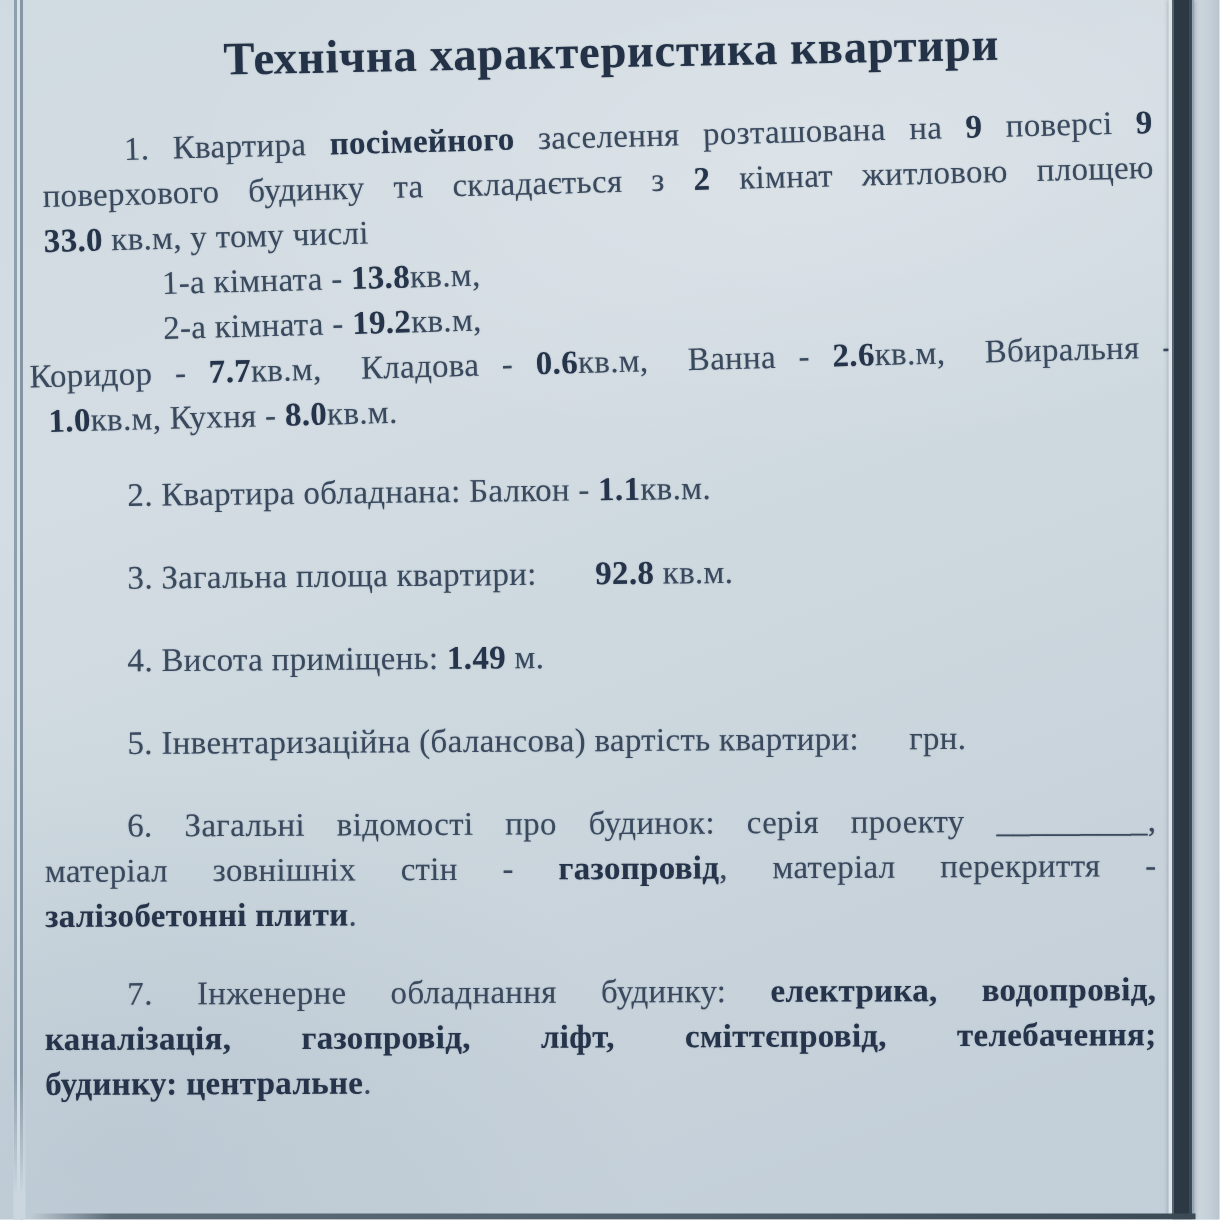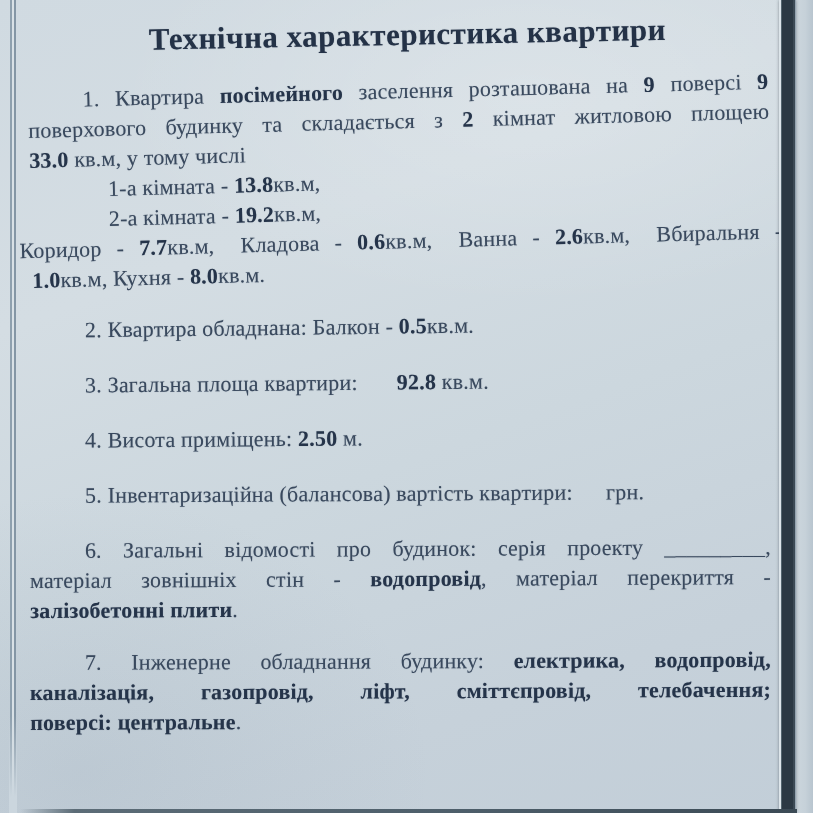--- a/index.html
+++ b/index.html
@@ -79,38 +79,38 @@
     <div class="block1">
       <div class="line just ind"><span>1. Квартира </span><span class="b">посімейного</span><span> заселення розташована на </span><span class="b">9</span><span> поверсі </span><span class="b">9</span></div>
       <div class="line just"><span>поверхового будинку та складається з </span><span class="b">2</span><span> кімнат житловою площею</span></div>
       <div class="line"><span class="b">33.0</span><span> кв.м, у тому числі</span></div>
       <div class="line room"><span>1-а кімната - </span><span class="b">13.8</span><span>кв.м,</span></div>
       <div class="line room"><span>2-а кімната - </span><span class="b">19.2</span><span>кв.м,</span></div>
       <div class="line just wide"><span>Коридор - </span><span class="b">7.7</span><span>кв.м,  Кладова - </span><span class="b">0.6</span><span>кв.м,  Ванна - </span><span class="b">2.6</span><span>кв.м,  Вбиральня -</span></div>
       <div class="line"><span class="b">1.0</span><span>кв.м, Кухня - </span><span class="b">8.0</span><span>кв.м.</span></div>
     </div>
 
-    <div class="line ind p2"><span>2. Квартира обладнана: Балкон - </span><span class="b">0.5</span><span>кв.м.</span></div>
+    <div class="line ind p2"><span>2. Квартира обладнана: Балкон - </span><span class="b">1.1</span><span>кв.м.</span></div>
 
     <div class="line ind p3"><span>3. Загальна площа квартири:   </span><span class="b">92.8</span><span> кв.м.</span></div>
 
-    <div class="line ind p4"><span>4. Висота приміщень: </span><span class="b">2.50</span><span> м.</span></div>
+    <div class="line ind p4"><span>4. Висота приміщень: </span><span class="b">1.49</span><span> м.</span></div>
 
     <div class="line ind p5"><span>5. Інвентаризаційна (балансова) вартість квартири:  грн.</span></div>
 
     <div class="p6">
       <div class="line just ind"><span>6. Загальні відомості про будинок: серія проекту </span><span>_________,</span></div>
-      <div class="line just"><span>матеріал зовнішніх стін - </span><span class="b">водопровід</span><span>, матеріал перекриття -</span></div>
+      <div class="line just"><span>матеріал зовнішніх стін - </span><span class="b">газопровід</span><span>, матеріал перекриття -</span></div>
       <div class="line"><span class="b">залізобетонні плити</span><span>.</span></div>
     </div>
 
     <div class="p7">
       <div class="line just ind"><span>7. Інженерне обладнання будинку: </span><span class="b">електрика, водопровід,</span></div>
       <div class="line just"><span class="b">каналізація, газопровід, ліфт, сміттєпровід, телебачення;</span></div>
-      <div class="line"><span class="b">поверсі: центральне</span><span>.</span></div>
+      <div class="line"><span class="b">будинку: центральне</span><span>.</span></div>
     </div>
 
   </div>
 
   <div class="edge-left"></div>
   <div class="edge-right-paper"></div>
   <div class="edge-right"></div>
   <div class="edge-bottom"></div>
 
 </div>

